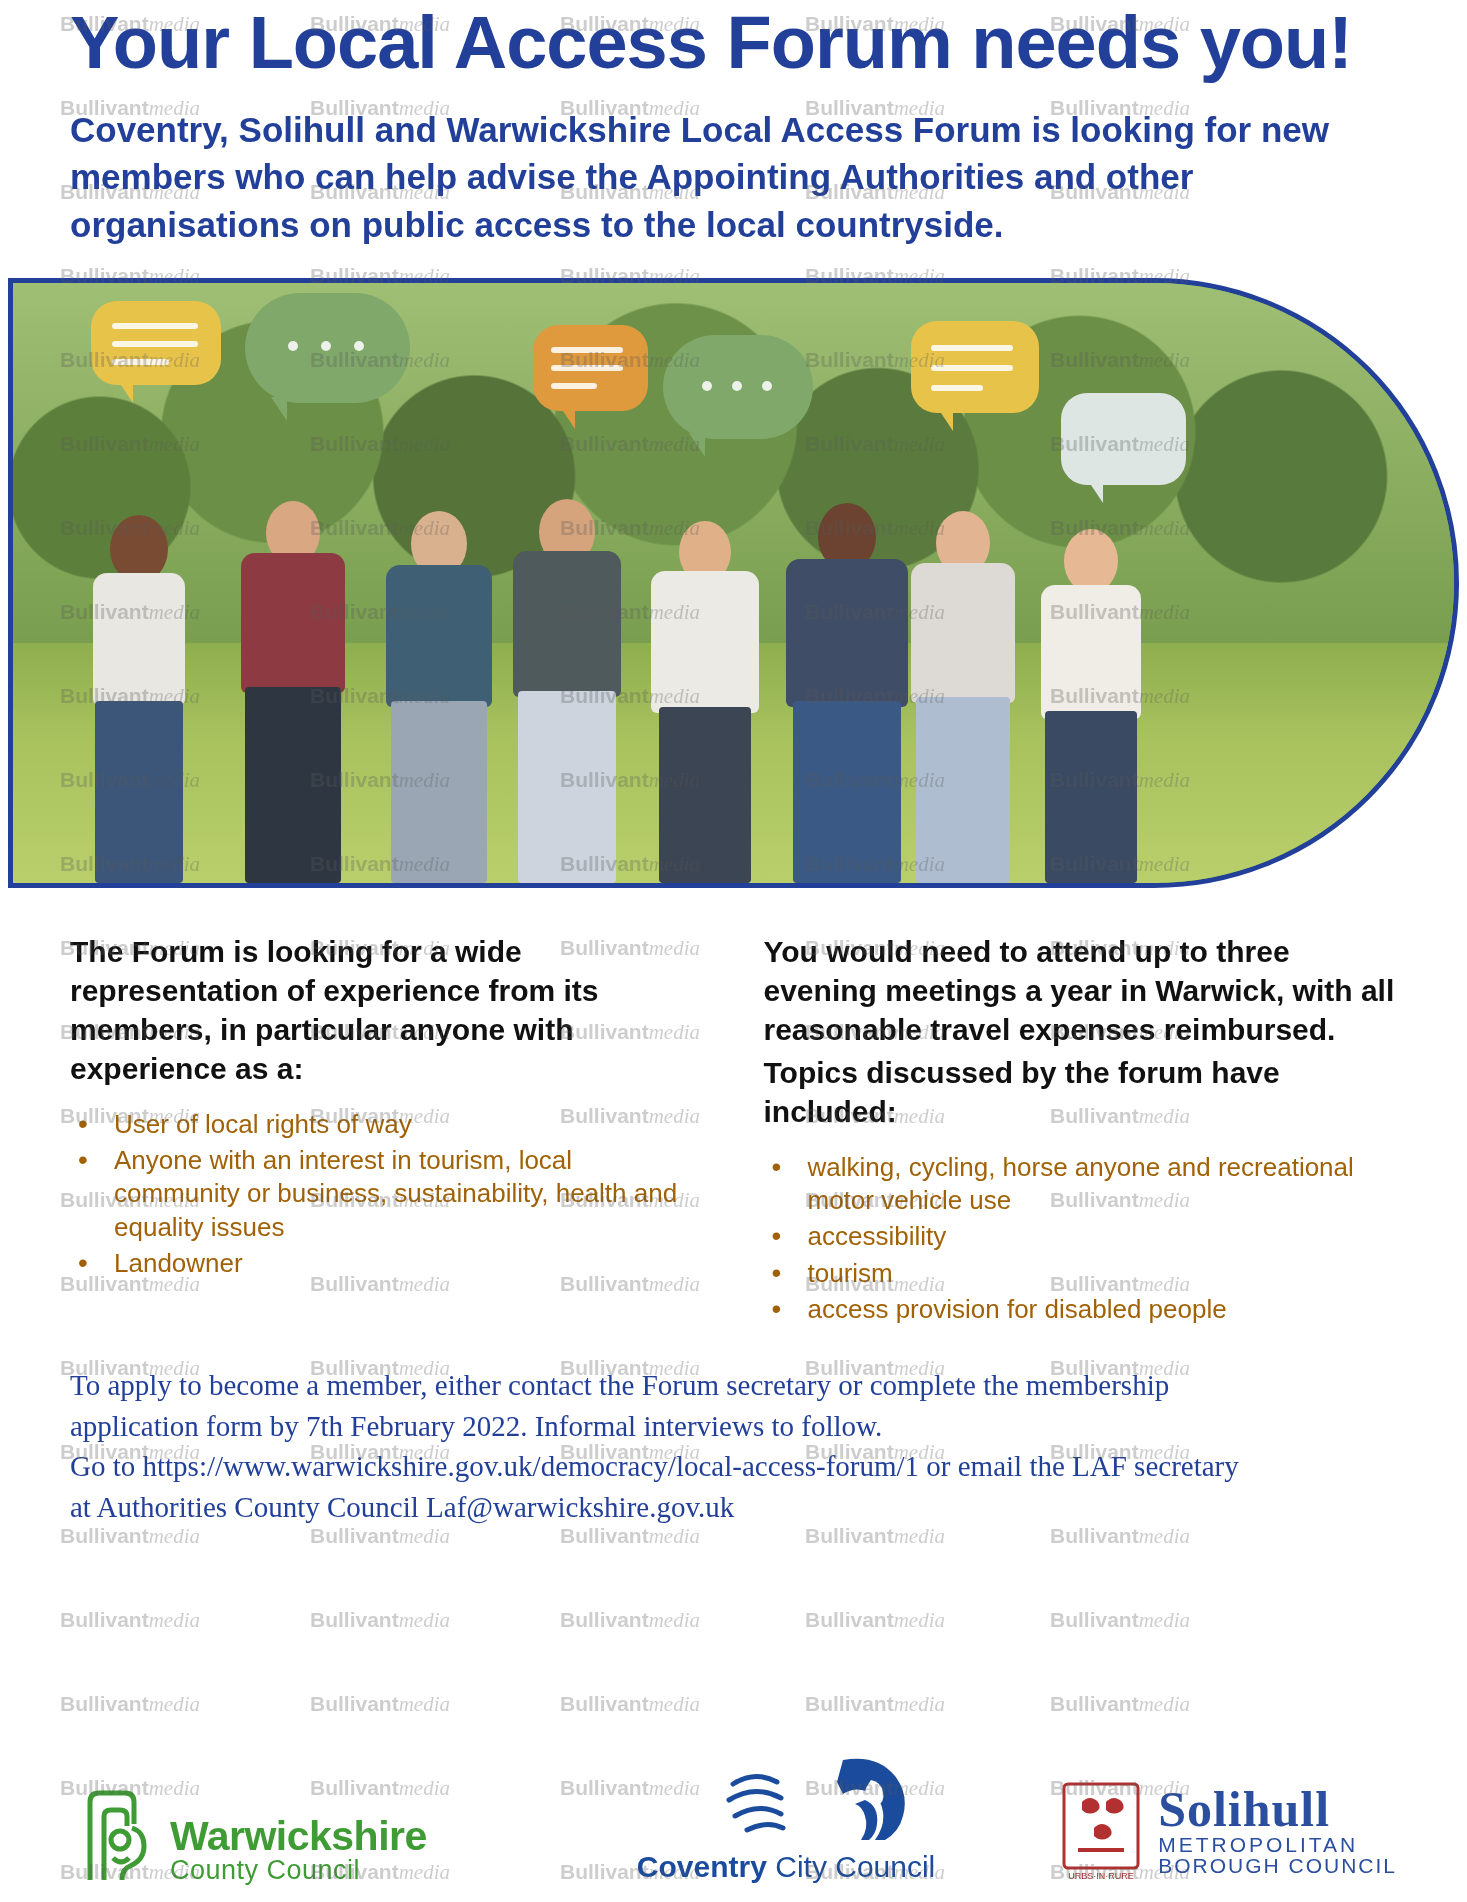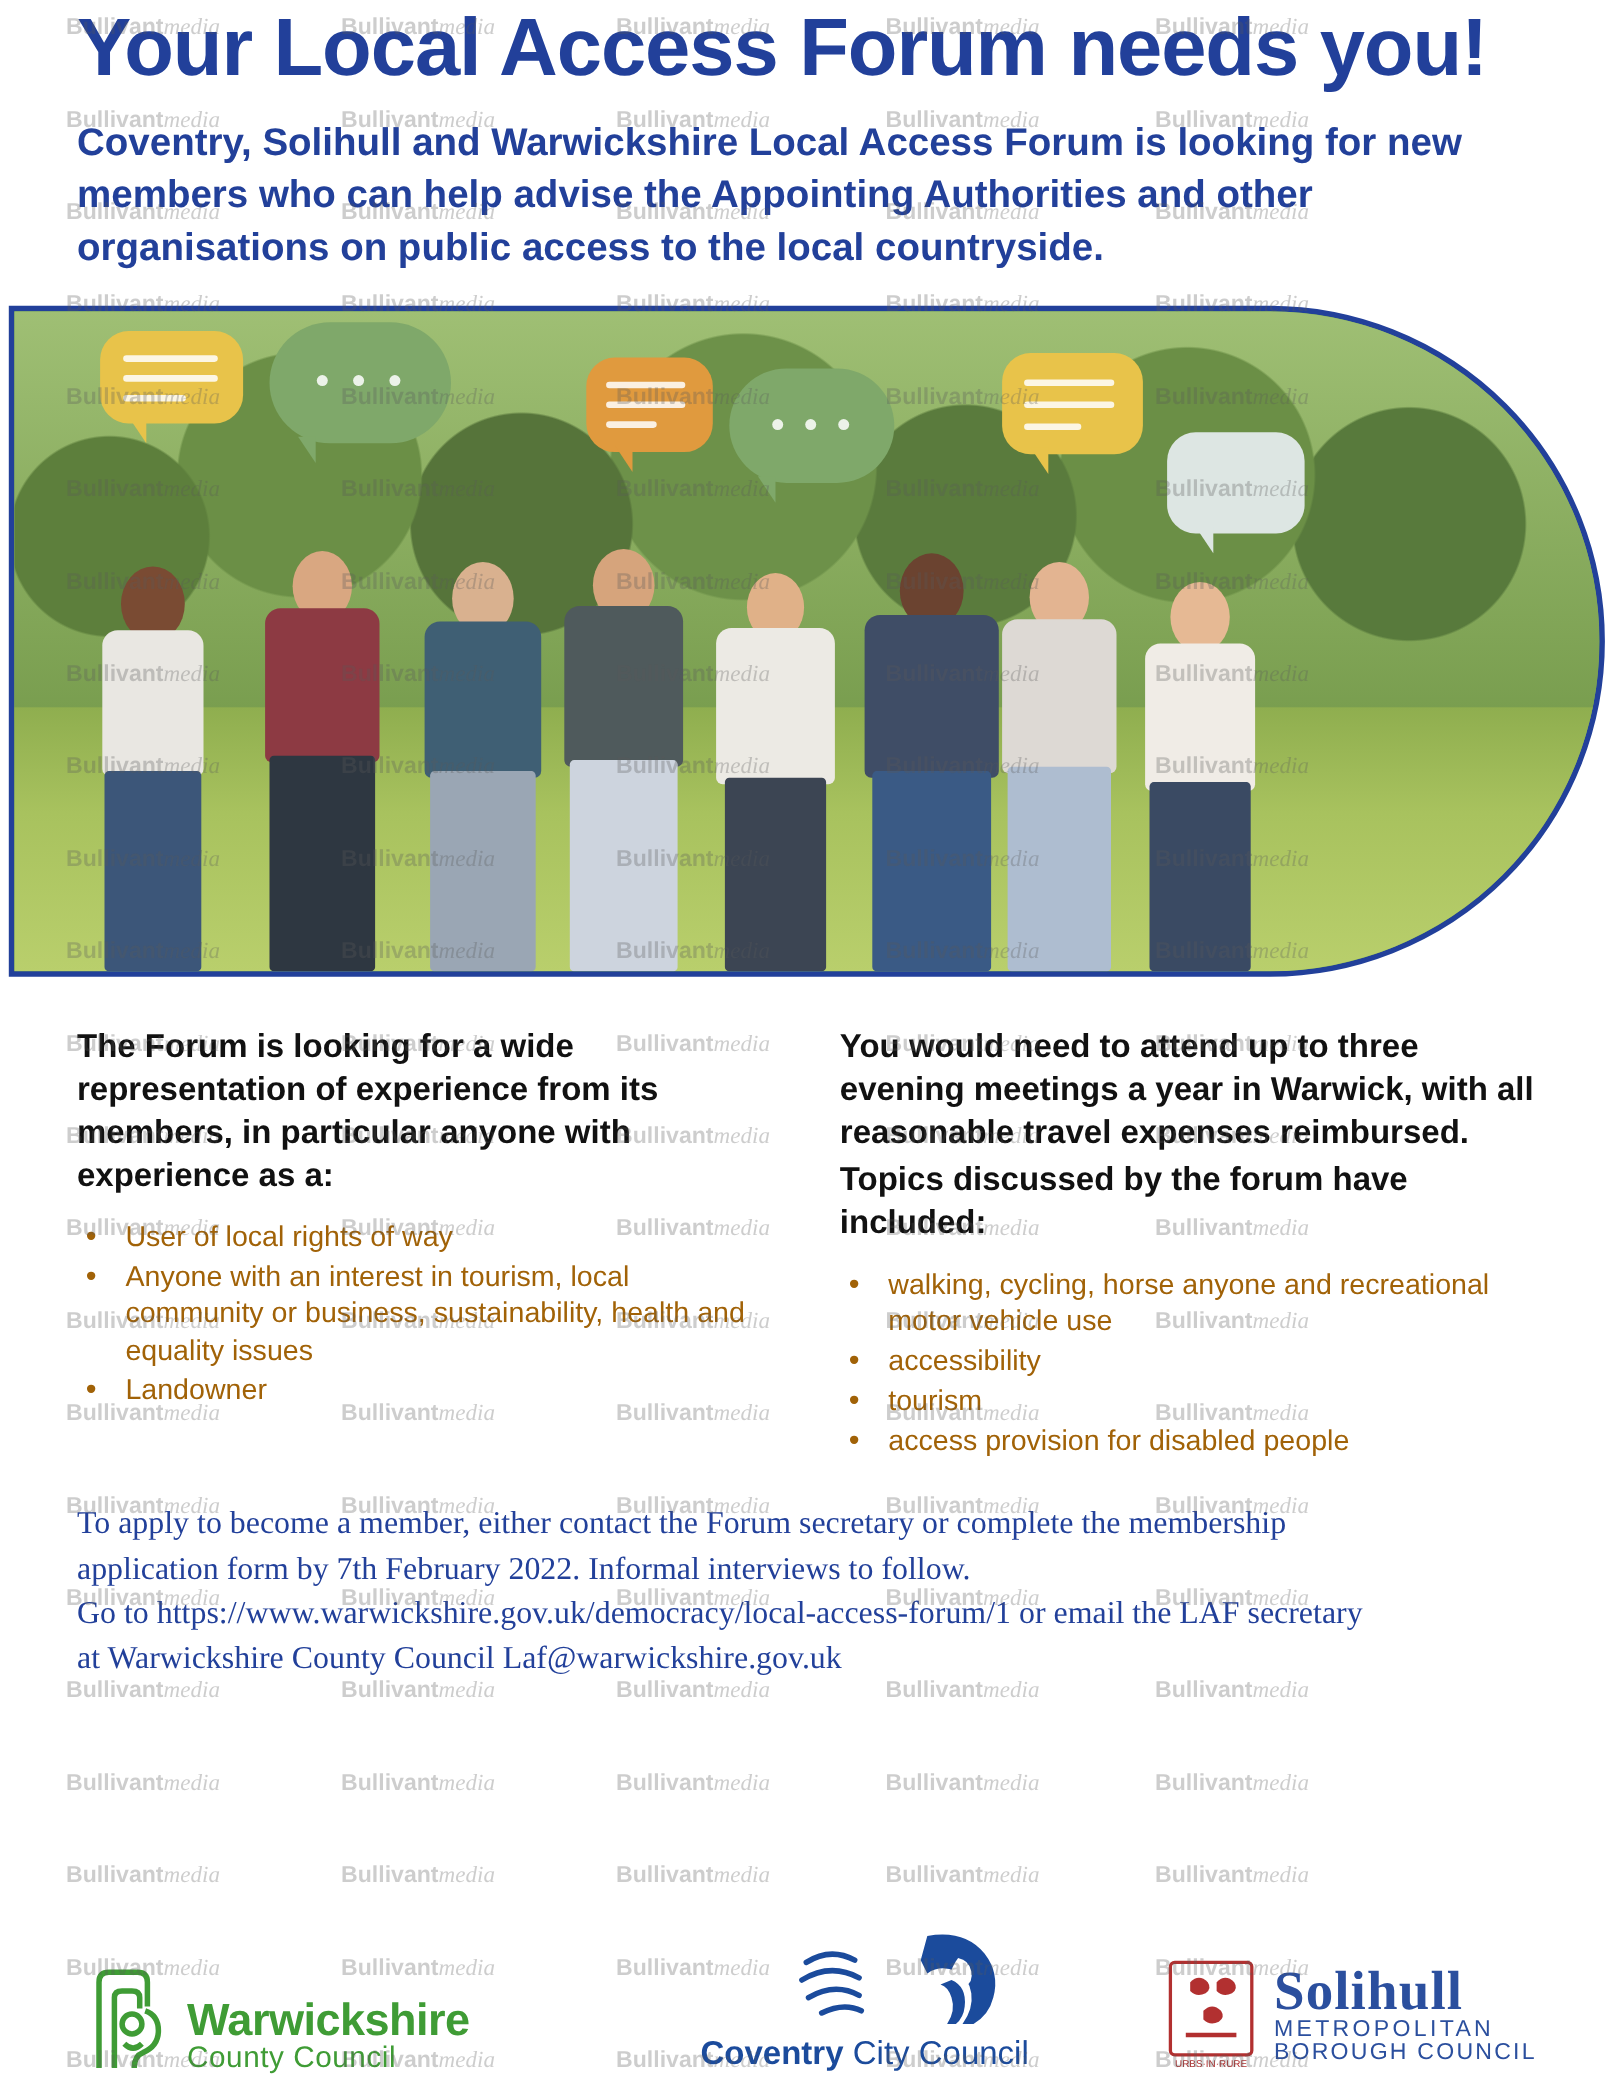--- a/index.html
+++ b/index.html
@@ -289,21 +289,21 @@
       <li>tourism</li>
       <li>access provision for disabled people</li>
     </ul>
   </div>
 </div>
 
 <div class="apply">
   <p>To apply to become a member, either contact the Forum secretary or complete the membership</p>
   <p>application form by 7th February 2022. Informal interviews to follow.</p>
   <p>Go to https://www.warwickshire.gov.uk/democracy/local-access-forum/1 or email the LAF secretary</p>
-  <p>at Warwickshire County Council Laf@warwickshire.gov.uk</p>
+  <p>at Authorities County Council Laf@warwickshire.gov.uk</p>
 </div>
 
 <div class="logos">
 
   <div class="logo-slot wcc">
     <svg class="wcc-mark" viewBox="0 0 78 96">
       <g fill="none" stroke="#3f9c35" stroke-width="5">
         <path d="M10 92 V14 q0-9 9-9 h26 q9 0 9 9 v22"></path>
         <path d="M24 92 V28 q0-6 7-6 h9 q7 0 7 6 v10"></path>
         <path d="M52 40 q12 4 12 18 t-14 20 q-8 3 -8 14"></path>

